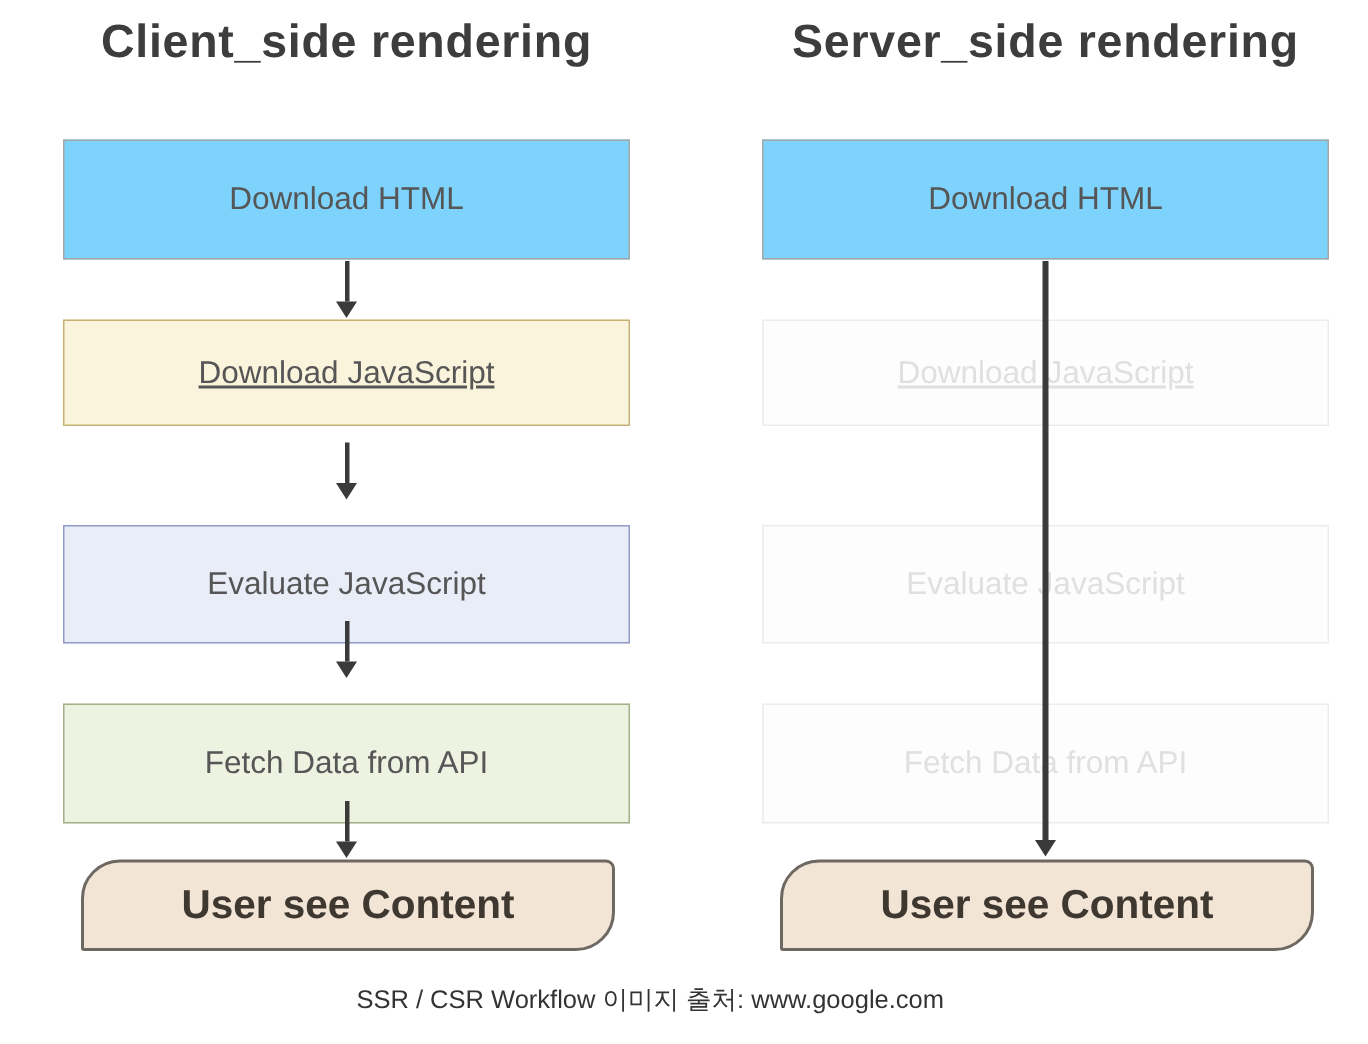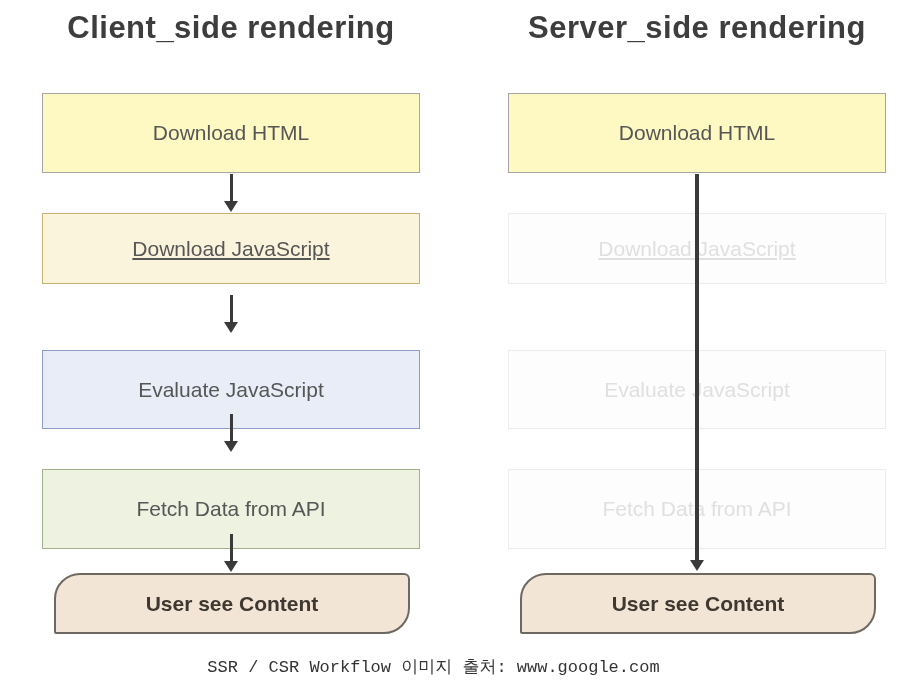--- a/index.html
+++ b/index.html
@@ -36,21 +36,21 @@
     color: #565656;
     z-index: 1;
   }
   .col-left  { left: 42px; }
   .col-right { left: 508px; }
   .row-1 { top: 93px; }
   .row-2 { top: 213px; height: 71px; text-decoration: underline; }
   .row-3 { top: 350px; height: 79px; }
   .row-4 { top: 469px; }
 
-  .fill-plain  { background: #fef9c3; border: 1.5px solid #a6a6a6; }
+  .fill-plain  { background: #7dd3fc; border: 1.5px solid #a6a6a6; }
   .fill-yellow { background: #fbf4dc; border: 1.5px solid #c6b274; }
   .fill-blue   { background: #e9edf8; border: 1.5px solid #8f9cc6; }
   .fill-green  { background: #edf2e1; border: 1.5px solid #a3b089; }
   .fill-skipped {
     background: #fdfdfd;
     border: 1.5px solid #ececec;
     color: #e0e0e0;
   }
 
   .result {
@@ -58,21 +58,21 @@
     top: 573px;
     width: 356px;
     height: 61px;
     box-sizing: border-box;
     background: #f3e5d6;
     border: 2px solid #6e6862;
     border-radius: 26px 6px 26px 2px;
     display: flex;
     align-items: center;
     justify-content: center;
-    font-size: 21px;
+    font-size: 27px;
     font-weight: 600;
     color: #3e3831;
     z-index: 3;
   }
   .result-left  { left: 54px; }
   .result-right { left: 520px; }
 
   .arrow {
     position: absolute;
     width: 16px;
@@ -98,21 +98,20 @@
   .a-long .stem { width: 4px; }
 
   .caption {
     position: absolute;
     left: 0;
     top: 655px;
     width: 867px;
     text-align: center;
     font-size: 17px;
     color: #333333;
-    font-family: Liberation Mono, monospace;
   }
 </style>
 </head>
 <body>
 
 <div class="canvas">
 
   <div class="col-title ssr-title-pos">Server_side rendering</div>
   <div class="col-title csr-title-pos">Client_side rendering</div>
 

